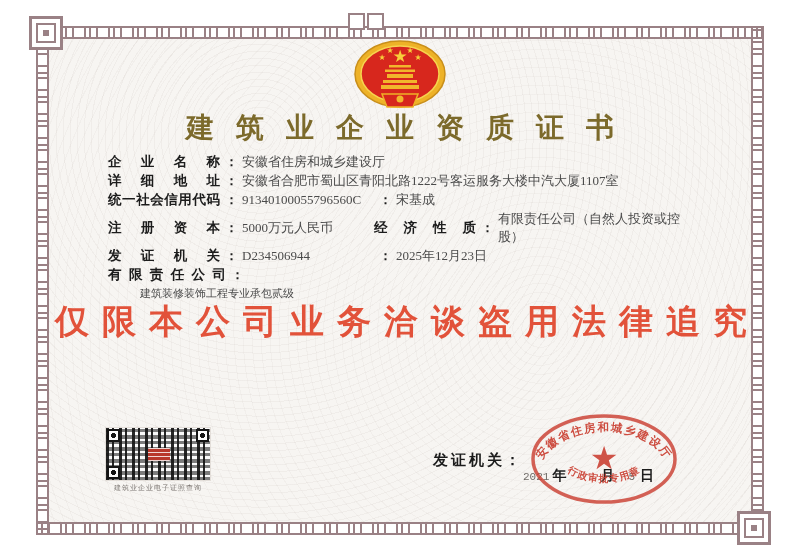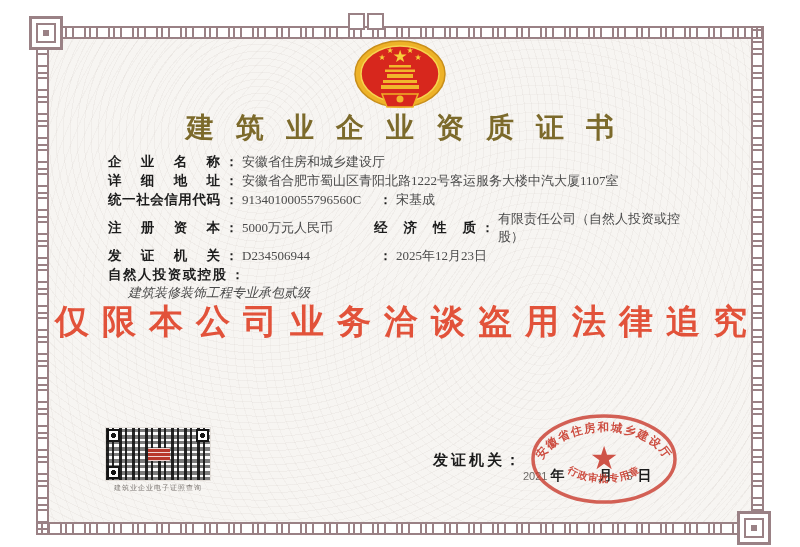--- a/index.html
+++ b/index.html
@@ -45,21 +45,21 @@
   .fields { position:absolute; left:59px; top:114px; width:596px; font-size:13px; }
   .frow { display:flex; align-items:baseline; line-height:18px; margin-bottom:1px; }
   .fgrid { display:grid; grid-template-columns:266px 1fr; line-height:18px; margin-bottom:1px; }
   .cell { display:flex; align-items:center; }
   .flabel { display:inline-block; width:112px; font-weight:700; color:#1c1c1c; font-size:13.5px;
             text-align:justify; text-align-last:justify; white-space:nowrap; flex:none; }
   .flabel-r { width:102px; }
   .colon { font-weight:700; color:#1c1c1c; margin:0 4px 0 5px; flex:none; }
   .fval { font-family:"Liberation Serif", serif; color:#4a4a4a; font-size:13px; }
   .fval-wrap { max-width:182px; line-height:18px; display:inline-block; }
-  .qual-val { margin-left:20px; font-family:"Liberation Serif", serif; color:#4a4a4a; font-size:13px; line-height:16px;font-style:italic; }
+  .qual-val { margin-left:32px; font-family:"Liberation Serif", serif; color:#4a4a4a; font-size:11px; line-height:16px; }
 
   
   .warning { position:absolute; left:0; top:260px; width:100%; text-align:center;
              font-size:34px; font-weight:700; color:#e2523a; letter-spacing:13px; text-indent:6px; white-space:nowrap; }
 
   
   .qr-wrap { position:absolute; left:56px; top:388px; width:108px; }
   .qr { position:relative; width:106px; height:54px; background:#fafafa; border:1px solid #e3ded9;
         background-image:
           repeating-linear-gradient(90deg, rgba(20,20,20,.92) 0 3px, transparent 3px 6px, rgba(20,20,20,.92) 6px 8px, transparent 8px 13px),
@@ -68,21 +68,21 @@
         background:radial-gradient(circle,#141414 0 2.6px,#fafafa 2.7px); }
   .fd-tl { left:1px; top:1px; } .fd-tr { right:1px; top:1px; } .fd-bl { left:1px; bottom:1px; }
   .qr-tag { position:absolute; left:42px; top:20px; width:22px; height:13px; background:#b8372a; border-radius:1px;
             background-image:repeating-linear-gradient(0deg, rgba(255,255,255,.8) 0 1px, transparent 1px 4px); }
   .qr-caption { margin-top:2px; width:106px; text-align:center; font-size:7px; color:#7b7672; letter-spacing:1px; white-space:nowrap; }
 
   
   .issuer-label { position:absolute; left:384px; top:412px; font-size:15px; font-weight:700; color:#1c1c1c; letter-spacing:3px; }
   .seal { position:absolute; left:478px; top:372px; width:154px; height:96px; z-index:2; pointer-events:none; }
   .issue-date { position:absolute; left:474px; top:428px; width:200px; display:flex; align-items:baseline; z-index:1; }
-  .d-num { font-family:Liberation Sans, sans-serif; font-size:11px; color:#6e6a66; }
+  .d-num { font-family:Liberation Mono, monospace; font-size:11px; color:#6e6a66; }
   .d-char { font-size:14px; font-weight:700; color:#1c1c1c; }
   .gap-ym { margin-left:34px; } .gap-md { margin-left:14px; } .gap-dd { margin-left:5px; }
   .d-char.first { margin-left:3px; }
 </style>
 </head>
 <body>
 
 <div class="page">
 
   <div class="b-strip b-h b-top"></div>
@@ -164,21 +164,21 @@
           <span class="colon">：</span>
           <span class="fval">D234506944</span>
         </div>
         <div class="cell">
           <span class="colon">：</span>
           <span class="fval">2025年12月23日</span>
         </div>
       </div>
 
       <div class="frow">
-        <span class="flabel" style="width:118px;">自然人投资或控股</span>
+        <span class="flabel" style="width:118px;">有限责任公司</span>
         <span class="colon">：</span>
       </div>
       <div class="qual-val">建筑装修装饰工程专业承包贰级</div>
 
     </div>
 
     <div class="warning">仅限本公司业务洽谈盗用法律追究</div>
 
     <div class="qr-wrap">
       <div class="qr">

